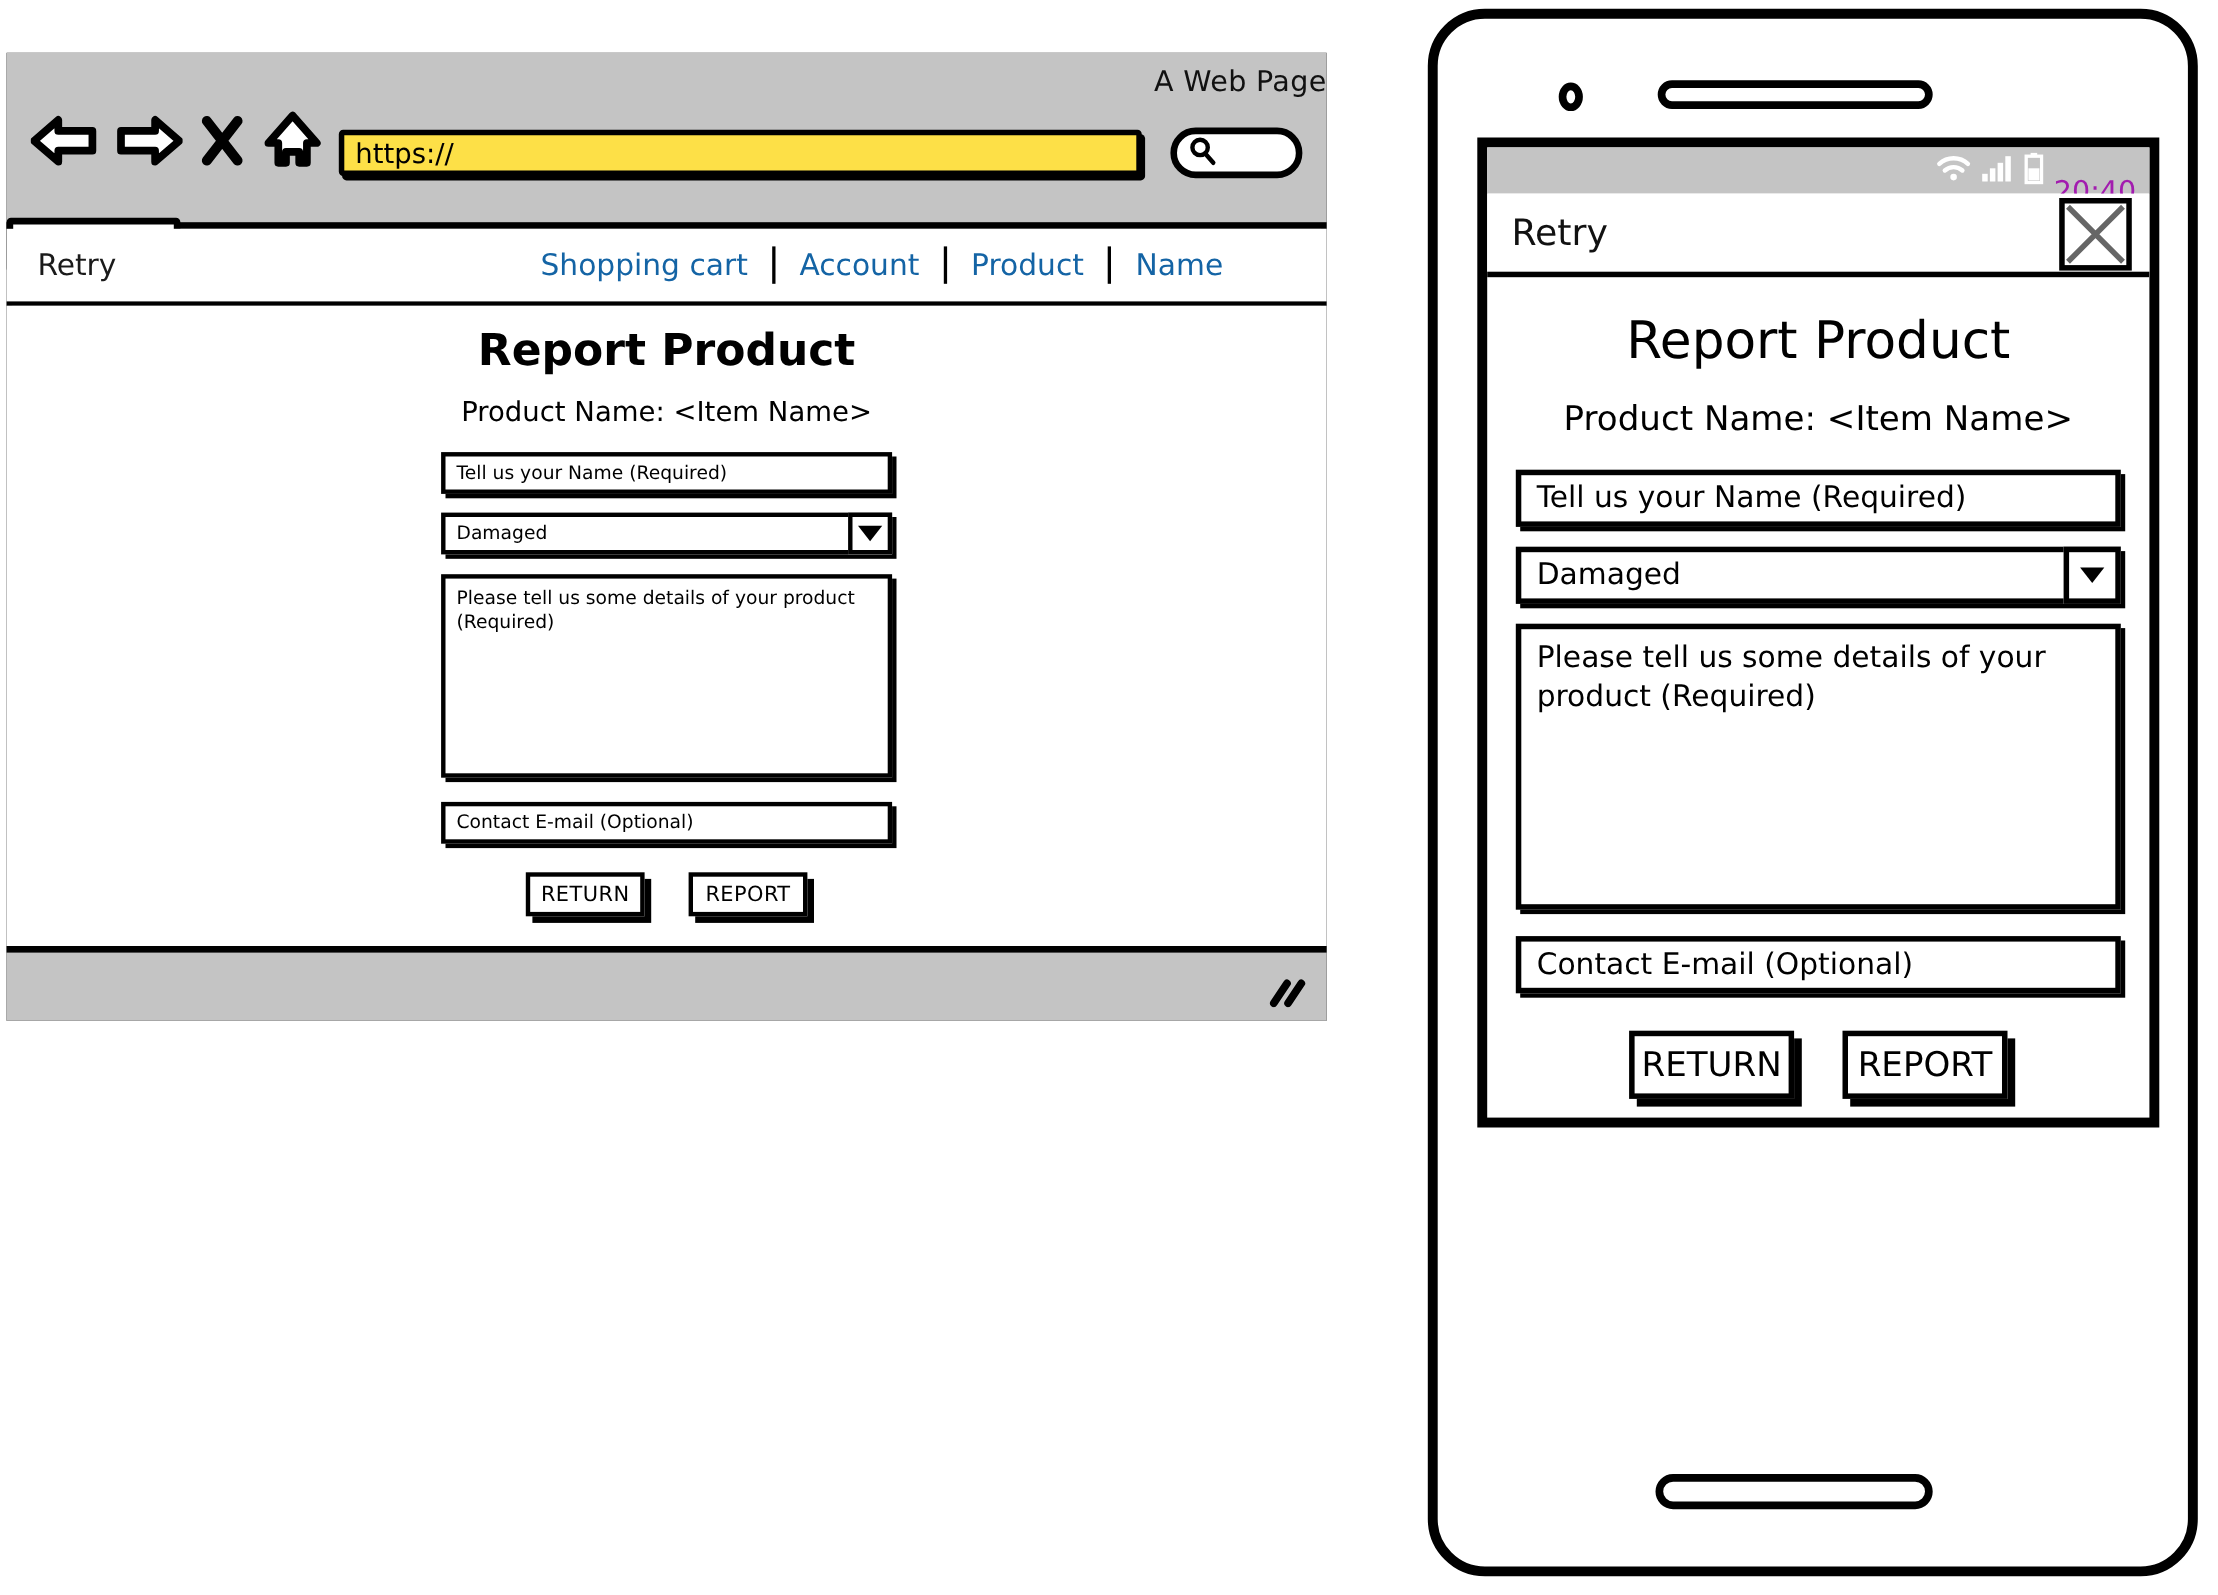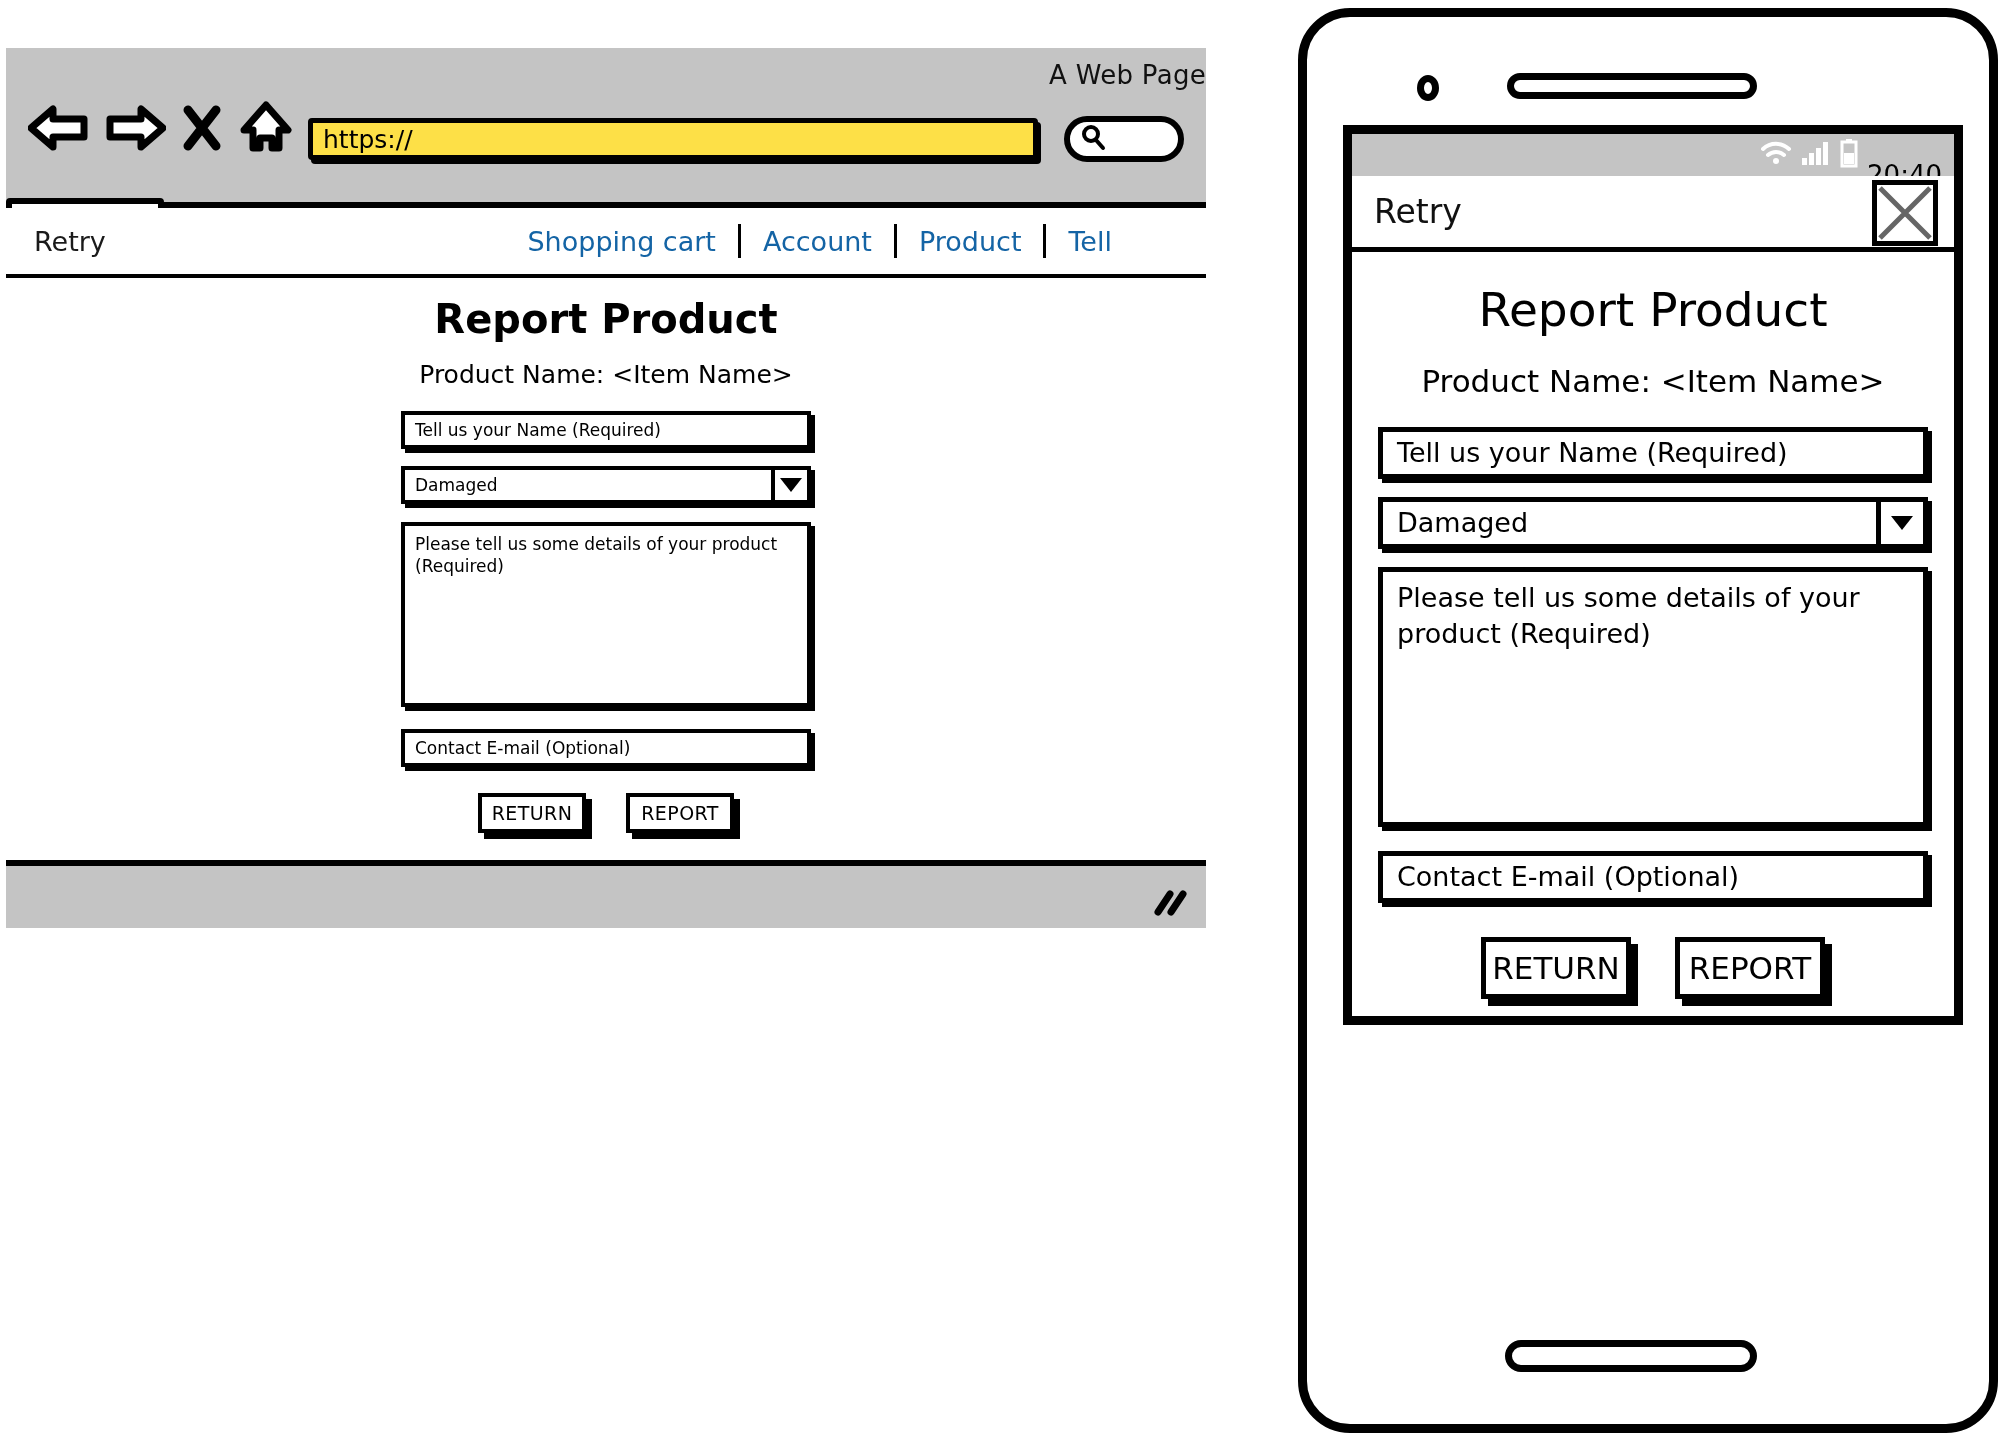--- a/index.html
+++ b/index.html
@@ -309,21 +309,21 @@
     height: 42px;
     background: #c4c4c4;
     display: flex;
     align-items: center;
     justify-content: flex-end;
     padding-right: 12px;
     gap: 9px;
   }
   #phone-clock {
     font-size: 26px;
-    color: #000000;
+    color: #a21caf;
     margin-top: 40px;
   }
   #phone-appbar {
     height: 76px;
     background: #fff;
     border-bottom: 5px solid #000;
     box-sizing: border-box;
     display: flex;
     align-items: center;
     position: relative;
@@ -461,21 +461,21 @@
 
   <div id="site-navbar">
     <div id="site-brand">Retry</div>
     <div id="site-links">
       <a class="site-link">Shopping cart</a>
       <span class="link-sep"></span>
       <a class="site-link">Account</a>
       <span class="link-sep"></span>
       <a class="site-link">Product</a>
       <span class="link-sep"></span>
-      <a class="site-link">Tell</a>
+      <a class="site-link">Name</a>
     </div>
   </div>
 
   <div id="browser-page">
     <div id="d-heading">Report Product</div>
     <div id="d-subheading">Product Name: &lt;Item Name&gt;</div>
 
     <div class="d-form">
       <div class="sk-input" id="d-name-field">
         <span class="ph">Tell us your Name (Required)</span>

